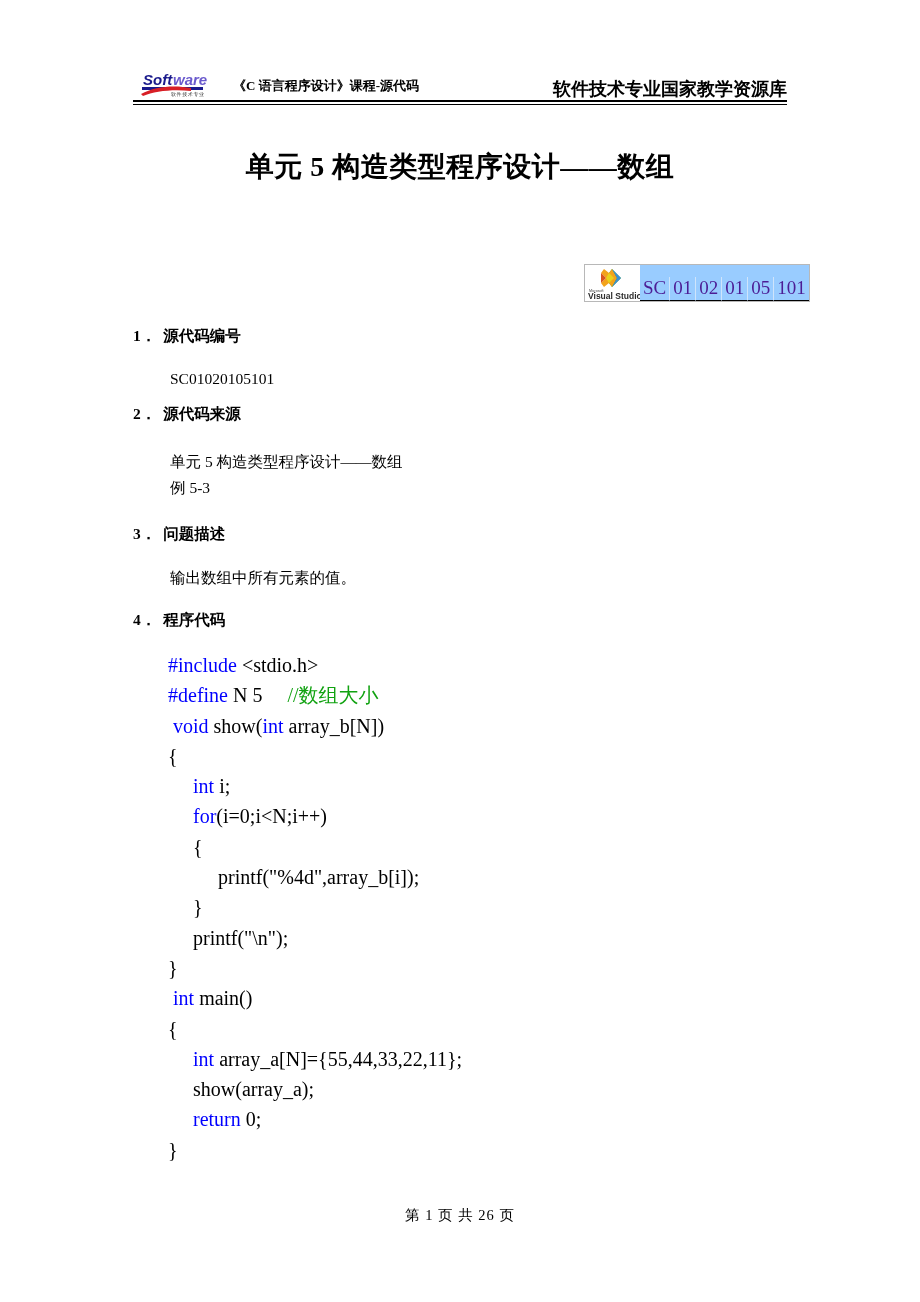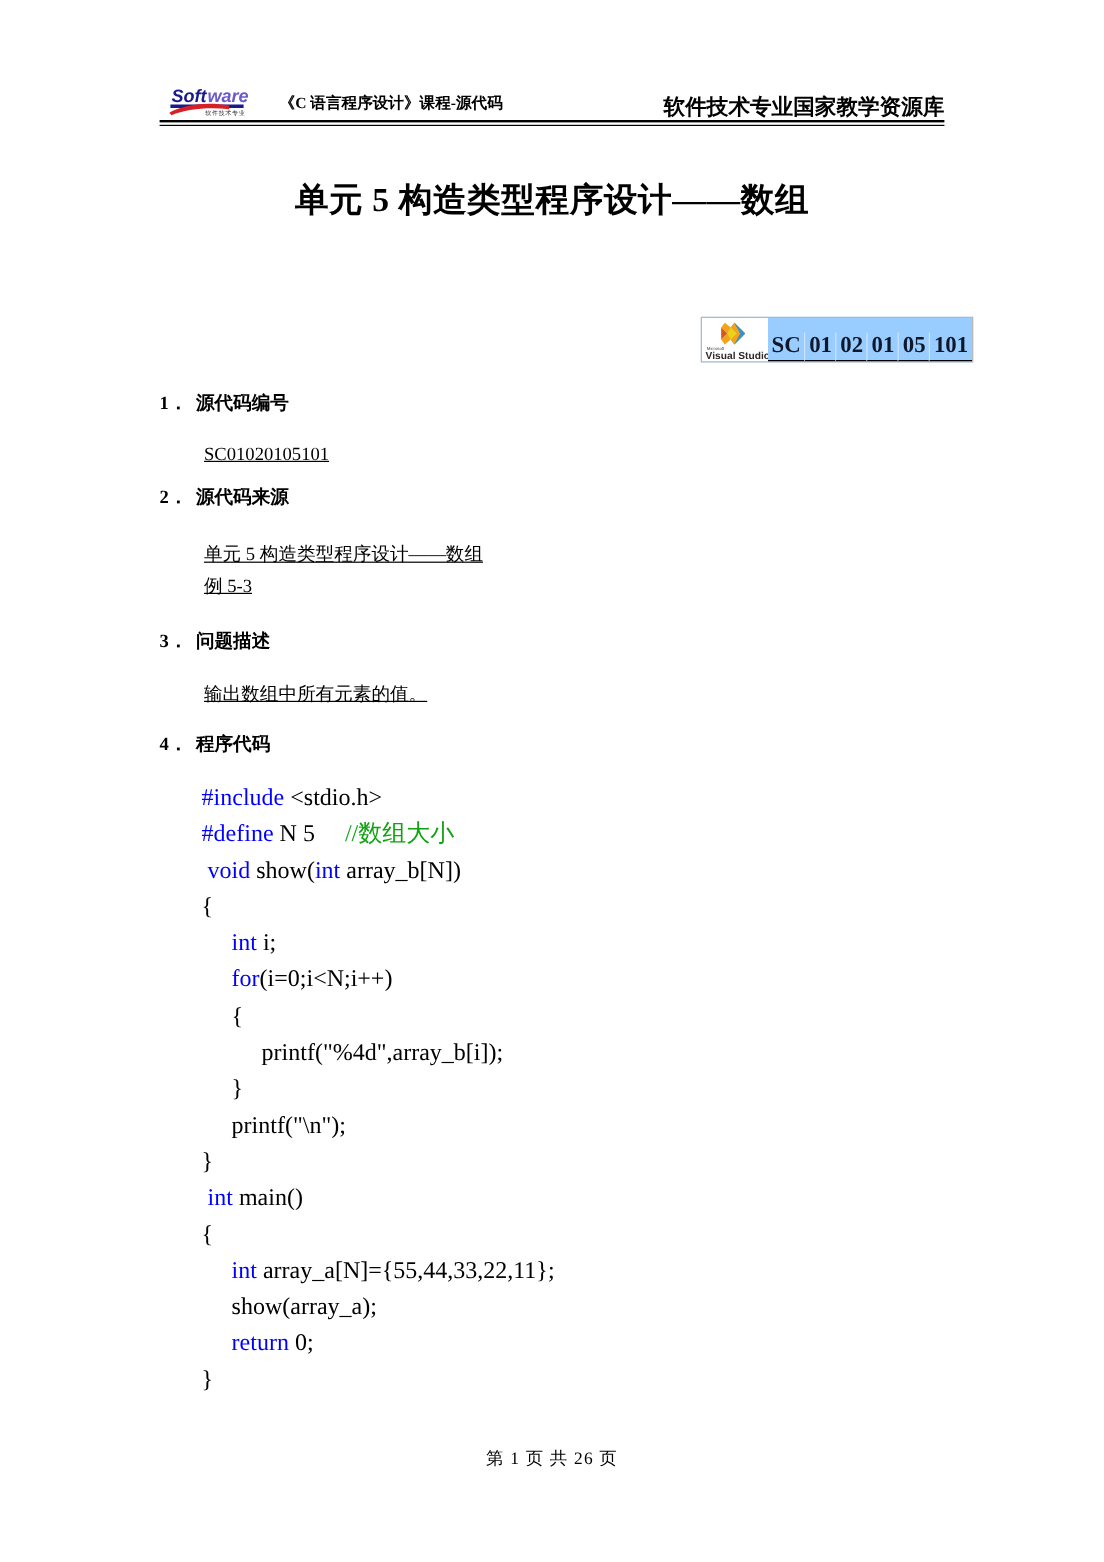--- a/index.html
+++ b/index.html
@@ -122,43 +122,42 @@
     overflow: hidden;
   }
   .badge-logo svg { display: block; }
   .badge-cells {
     display: flex;
     align-items: flex-end;
     height: 36px;
   }
   .badge-cell {
     font-size: 19px;
-    font-weight: bold;
-    color: #0f172a;
+    font-weight: normal;
+    color: #4c1d95;
     padding: 0 3px 1px 3px;
     border-left: 1px solid #cfe4fb;
     border-bottom: 1px solid #000000;
     line-height: 22px;
     white-space: nowrap;
   }
   .badge-cell:first-child { border-left: none; }
 
   
   .sec-head {
     position: absolute;
     font-size: 15.5px;
     font-weight: bold;
     white-space: nowrap;
   }
   .sec-num { margin-right: 7px; }
   .sec-body {
     position: absolute;
     font-size: 15.5px;
     white-space: nowrap;
-    text-decoration: underline;
   }
 
   
   .code {
     position: absolute;
     left: 168px;
     top: 650px;
     font-size: 20px;
     line-height: 30.3px;
     white-space: pre;

